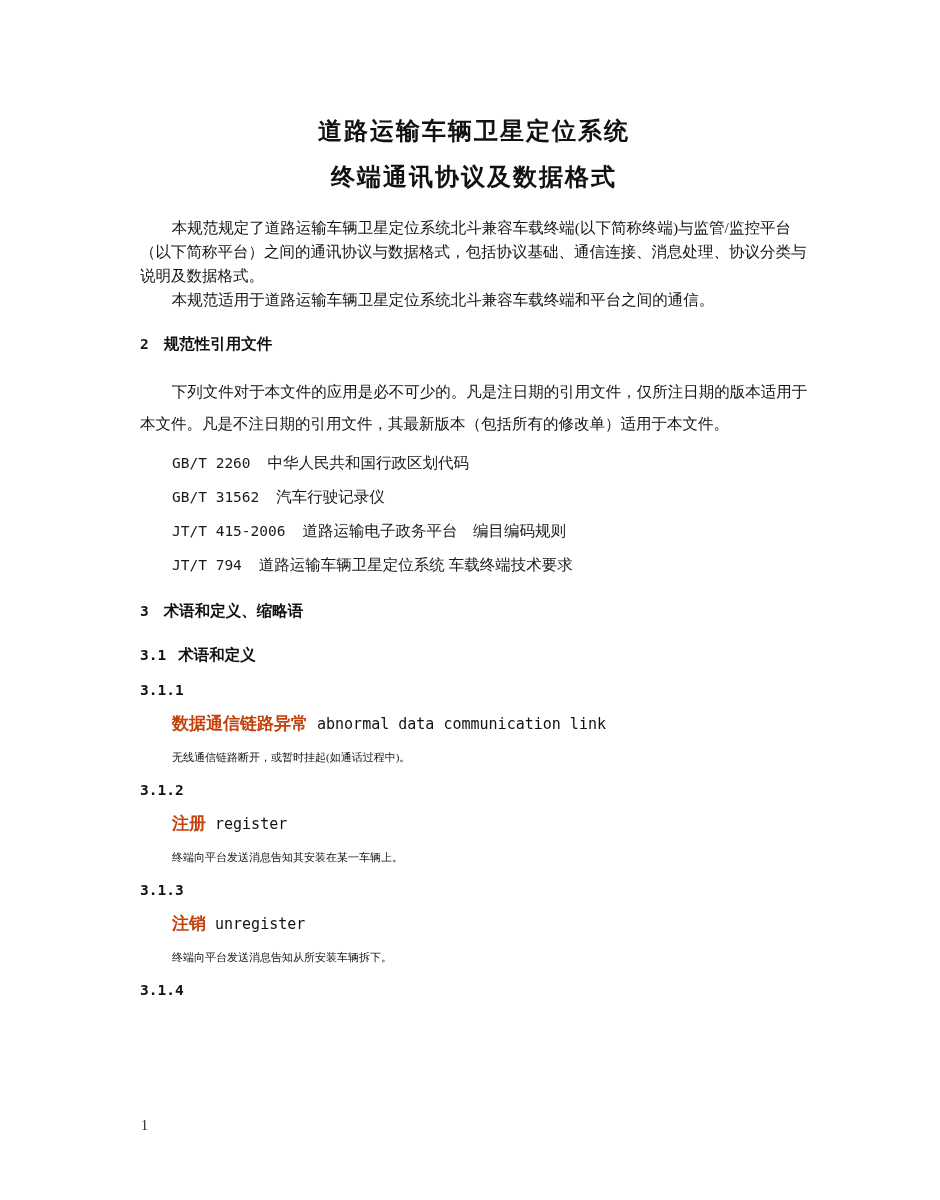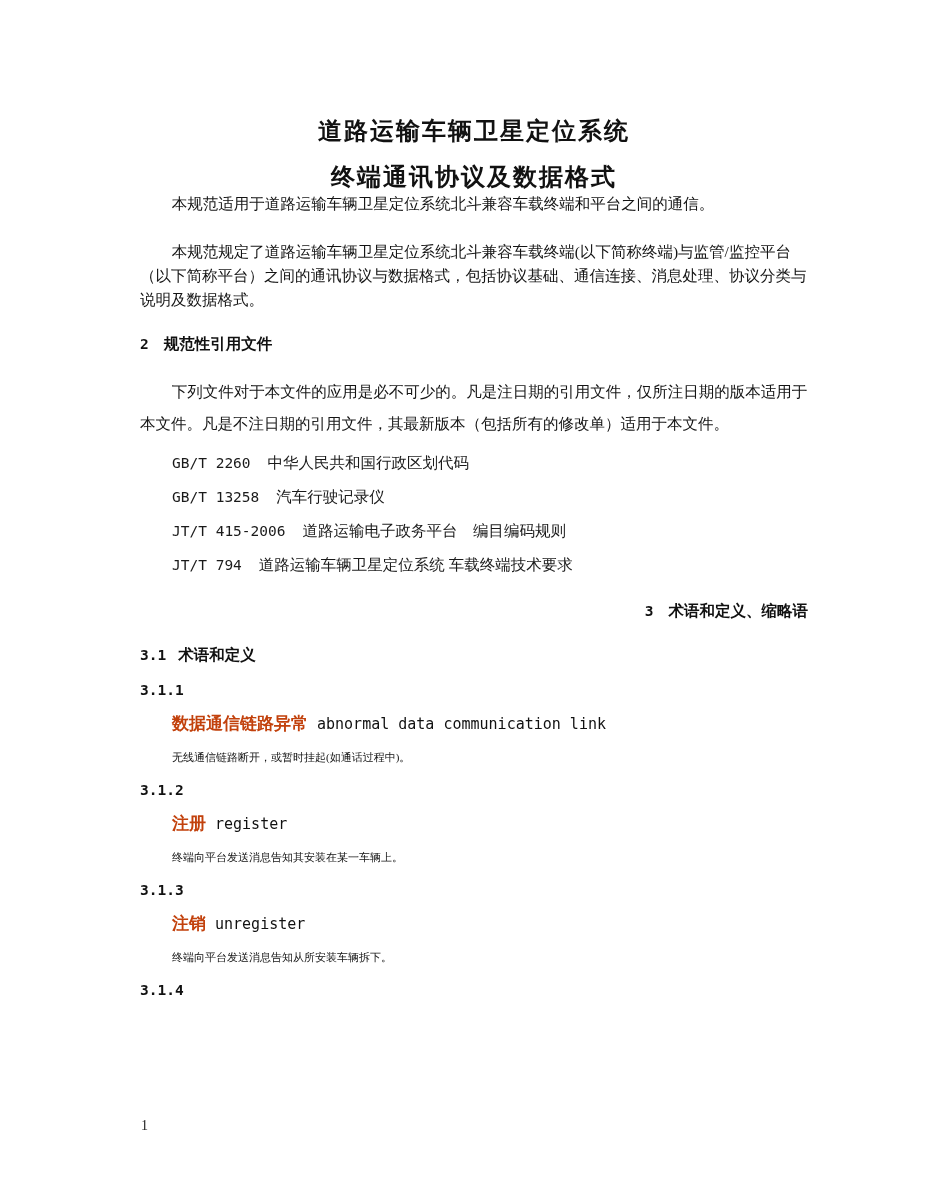--- a/index.html
+++ b/index.html
@@ -36,21 +36,21 @@
     color: #111;
     margin: 0;
   }
   .sec-h .sec-num {
     font-family: "DejaVu Sans Mono", monospace;
     font-size: 14.5px;
     margin-right: 15px;
   }
   .h-s1  { margin-top: 30px; }
   .h-s2  { margin-top: 23px; }
-  .h-s3  { margin-top: 20px; text-align: right; }
+  .h-s3  { margin-top: 20px; }
   .h-s31 { margin-top: 26px; }
   .h-s31 .sec-num { margin-right: 12px; }
 
   
   .body-p {
     font-family: "Liberation Serif", serif;
     font-size: 15.5px;
     color: #141414;
     margin: 0;
     text-indent: 2.05em;
@@ -122,30 +122,30 @@
 </head>
 <body>
 
 <div class="page">
   <div class="content">
 
     <div class="doc-title line1">道路运输车辆卫星定位系统</div>
     <div class="doc-title line2">终端通讯协议及数据格式</div>
 
 
+    <p class="body-p p-s1 first">本规范规定了道路运输车辆卫星定位系统北斗兼容车载终端(以下简称终端)与监管/监控平台（以下简称平台）之间的通讯协议与数据格式，包括协议基础、通信连接、消息处理、协议分类与说明及数据格式。</p>
     <p class="body-p p-s1">本规范适用于道路运输车辆卫星定位系统北斗兼容车载终端和平台之间的通信。</p>
-    <p class="body-p p-s1 first">本规范规定了道路运输车辆卫星定位系统北斗兼容车载终端(以下简称终端)与监管/监控平台（以下简称平台）之间的通讯协议与数据格式，包括协议基础、通信连接、消息处理、协议分类与说明及数据格式。</p>
 
     <p class="sec-h h-s2"><span class="sec-num">2</span><span>规范性引用文件</span></p>
 
     <p class="body-p p-s2">下列文件对于本文件的应用是必不可少的。凡是注日期的引用文件，仅所注日期的版本适用于本文件。凡是不注日期的引用文件，其最新版本（包括所有的修改单）适用于本文件。</p>
 
     <div class="refs">
       <p class="ref-item"><span class="ref-code">GB/T 2260</span><span class="ref-title">中华人民共和国行政区划代码</span></p>
-      <p class="ref-item"><span class="ref-code">GB/T 13258</span><span class="ref-title">汽车行驶记录仪</span></p>
+      <p class="ref-item"><span class="ref-code">GB/T 31562</span><span class="ref-title">汽车行驶记录仪</span></p>
       <p class="ref-item"><span class="ref-code">JT/T 415-2006</span><span class="ref-title">道路运输电子政务平台　编目编码规则</span></p>
       <p class="ref-item"><span class="ref-code">JT/T 794</span><span class="ref-title">道路运输车辆卫星定位系统 车载终端技术要求</span></p>
     </div>
 
     <p class="sec-h h-s3"><span class="sec-num">3</span><span>术语和定义、缩略语</span></p>
 
     <p class="sec-h h-s31"><span class="sec-num">3.1</span><span>术语和定义</span></p>
 
     <div class="terms">
 

